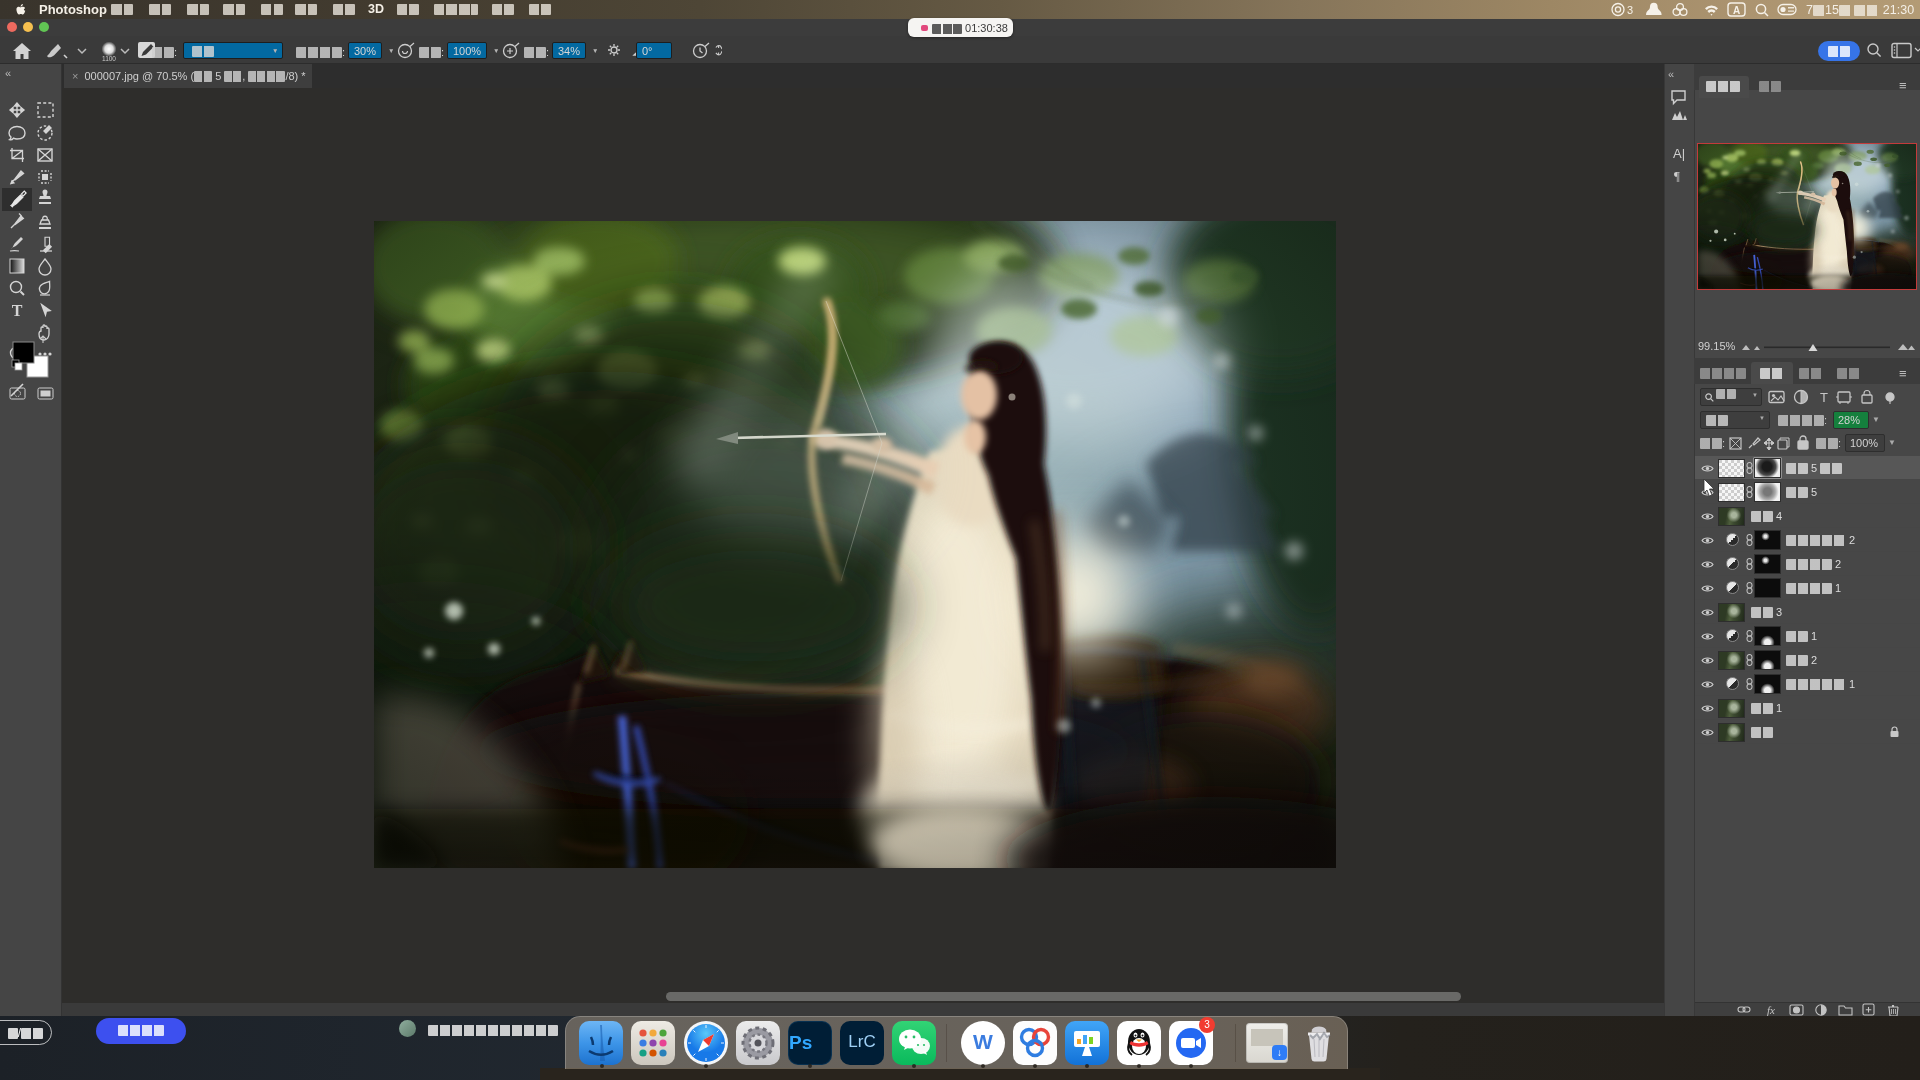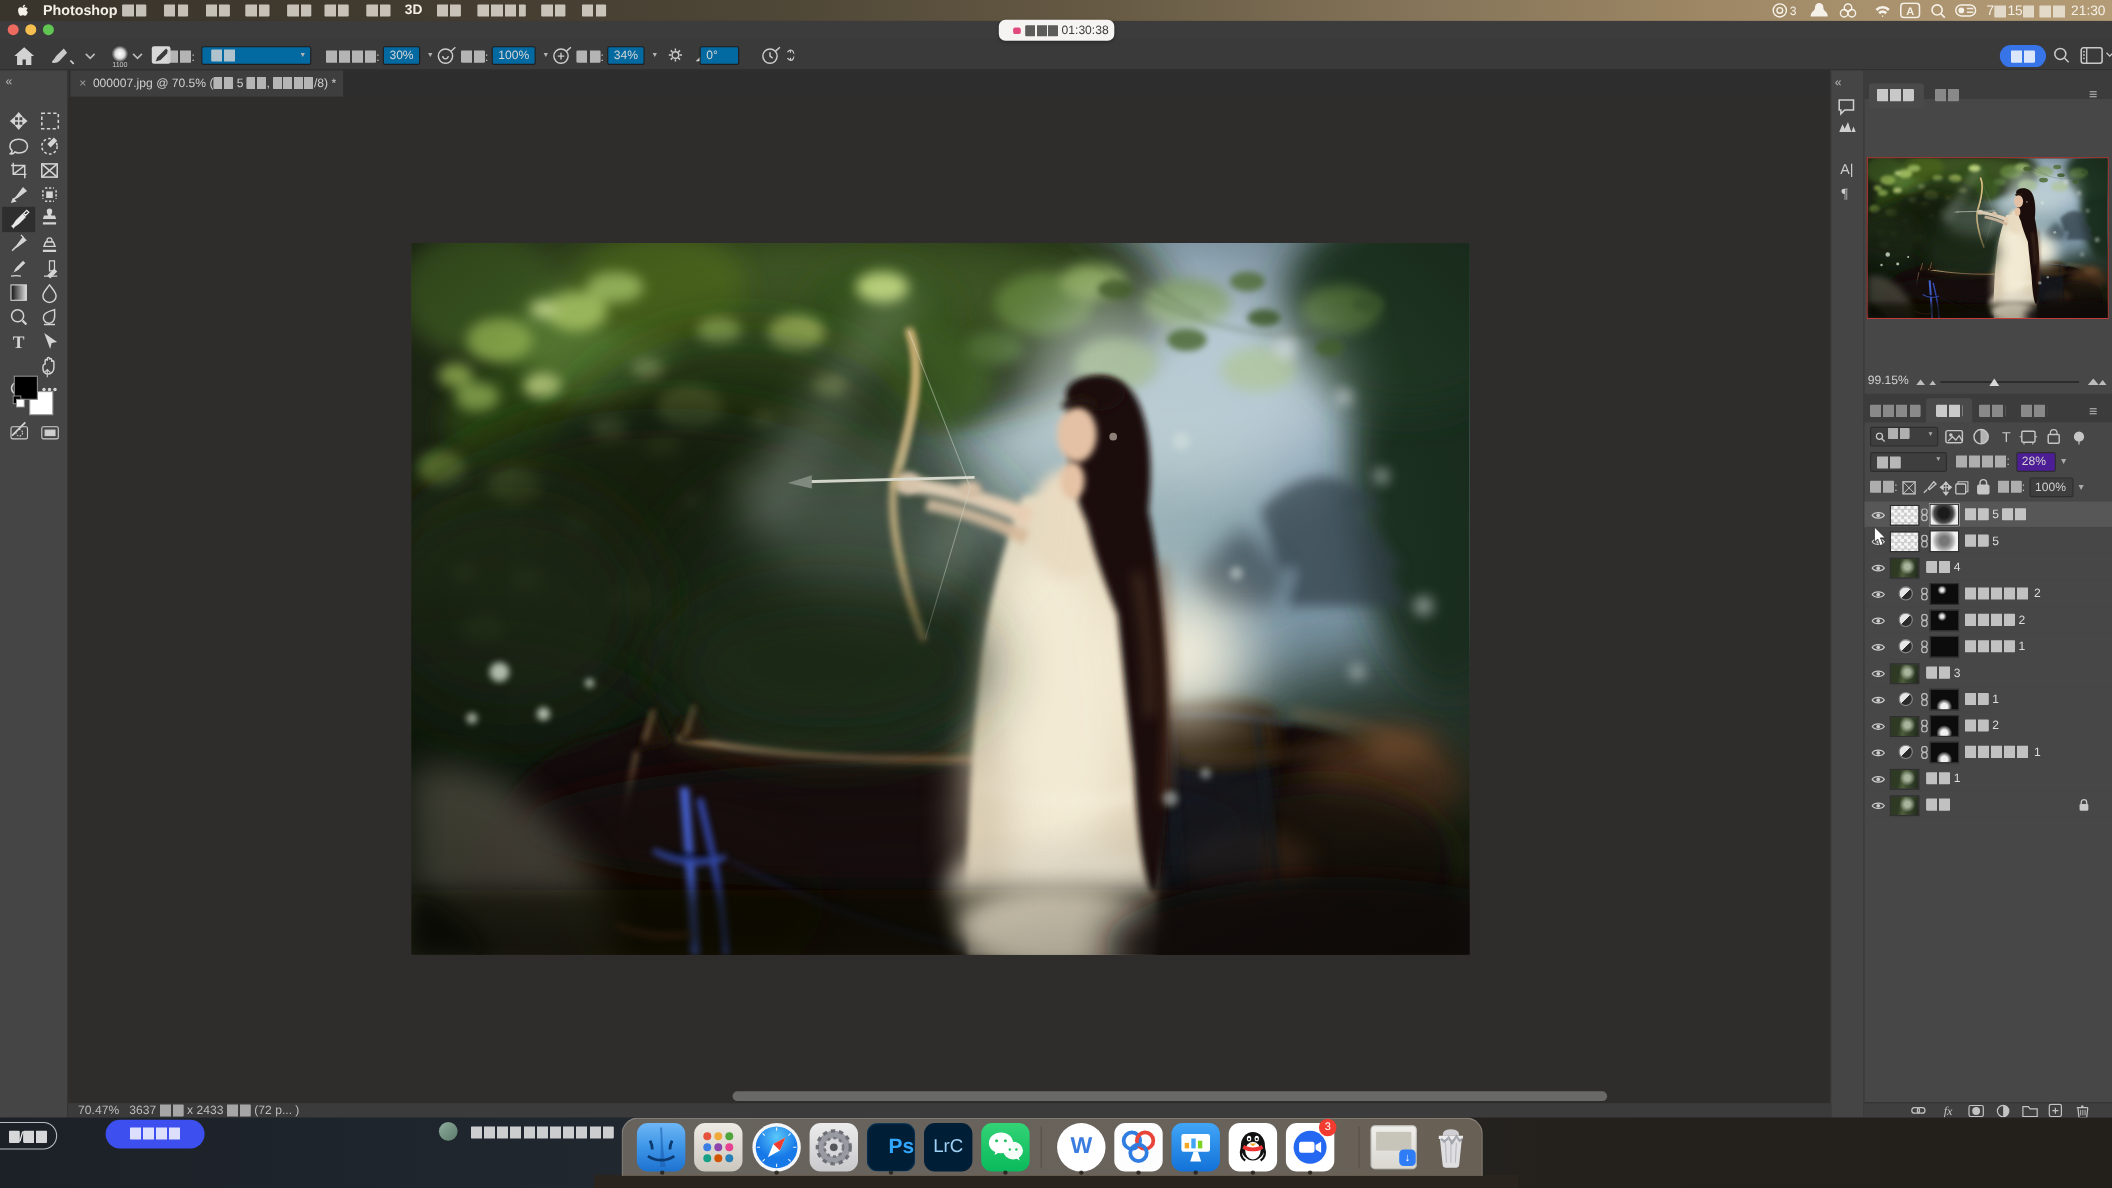--- a/index.html
+++ b/index.html
@@ -411,23 +411,20 @@
           <circle cx="750" cy="300" r="6"></circle>
           <circle cx="700" cy="180" r="8"></circle>
 </g>
 <rect x="0" y="588" width="962" height="60" fill="#0f0a06" opacity=".65" filter="url(#b10)"></rect>
 <ellipse cx="586" cy="622" rx="88" ry="36" fill="#e9dfc8" opacity=".92" filter="url(#b10)"></ellipse>
 <ellipse cx="840" cy="638" rx="210" ry="62" fill="#150f09" filter="url(#b16)" opacity=".9"></ellipse>
 <rect width="962" height="647" fill="url(#vig)"></rect>
 </g>
 </svg>
 <div class="ab" style="left:666px;top:992px;width:795px;height:9px;border-radius:4.5px;background:#6f6f6d;opacity:.92"></div>
-<div class="ab" id="statusbar">
-      <span style="position:absolute;left:9px;top:1px">70.47%&nbsp;&nbsp;&nbsp;3637 <i class="zh" style="width:22px"></i> x 2433 <i class="zh" style="width:22px"></i> (72 p... )</span>
-    </div>
 <div class="ab" id="rstrip"></div>
 <div class="ab" id="rpanel"></div>
 <svg class="ab" style="left:1664px;top:64px" width="30" height="130" viewBox="0 0 30 130">
 <text x="4" y="14" fill="#bbb" font-size="11" font-family="Liberation Sans">«</text>
 <g fill="#cfcfcf">
         <path d="M8 27h13v9H13l-3.5 3.5V36H8z" fill="none" stroke="#cfcfcf" stroke-width="1.4"></path>
         <path d="M8 56l3-7 2 4 3-6 3 9z M19 56l2-5 2 5z"></path>
         <text x="9" y="94" font-size="13" font-family="Liberation Sans">A|</text>
         <text x="10" y="116" font-size="13" font-family="Liberation Serif">¶</text>
       </g>
@@ -478,21 +475,21 @@
         </g>
 <circle cx="122" cy="8" r="4" fill="#c6c6c6"></circle>
         <path d="M122 12v3" stroke-width="1.1"></path>
 </g>
     </svg>
 <div class="ab" style="left:1700px;top:411px;width:70px;height:18px;background:#3e3e3e;border:1px solid #2e2e2e;border-radius:2px">
       <i class="zh ab" style="width:22px;color:#d2d2d2;margin:3px 0 0 5px"></i>
       <span style="position:absolute;right:4px;top:3px;font-size:6px;color:#aaa">▼</span>
     </div>
 <span class="ab" style="left:1778px;top:414px;color:#c4c4c4;font-size:11px"><i class="zh" style="width:46px"></i>:</span>
-<div class="ab" style="left:1833px;top:411px;width:36px;height:18px;background:#4c1d95;border:1px solid #2e2e2e;border-radius:2px;color:#d2d2d2;font-size:11px;line-height:17px;padding-left:4px">28%</div>
+<div class="ab" style="left:1833px;top:411px;width:36px;height:18px;background:#15803d;border:1px solid #2e2e2e;border-radius:2px;color:#d2d2d2;font-size:11px;line-height:17px;padding-left:4px">28%</div>
     <span class="ab" style="left:1872px;top:415px;font-size:8px;color:#aaa">▼</span>
 <span class="ab" style="left:1700px;top:437px;color:#c4c4c4;font-size:11px"><i class="zh" style="width:22px"></i>:</span>
 <svg class="ab" style="left:1729px;top:436px" width="64" height="15" viewBox="0 0 64 15">
 <g fill="none" stroke="#c6c6c6" stroke-width="1.2">
 <rect x="1" y="2" width="11" height="11"></rect>
         <path d="M1 2l11 11M12 2L1 13" stroke-width=".9"></path>
 <path d="M20 12l3-3m1-1l5-6 2 2-6 5z"></path>
 <g transform="translate(34,1)">
           <path d="M6 1v12M1 6h10M6 1l-2 2.5h4zM6 13l-2-2.5h4zM1 6l2.5-2v4zM11 6l-2.5-2v4z" fill="#c6c6c6" stroke-width="1"></path>
         </g>
@@ -770,21 +767,21 @@
         <path d="M30 13L19 19l-5 12 11-6z" fill="#fff"></path>
         <path d="M30 13L19 19l6 6z" fill="#f03b30"></path>
       </svg></div>
 <div class="ab di" style="left:736px;background:linear-gradient(180deg,#ececec,#c9c9cc)"><svg width="44" height="44" viewBox="0 0 44 44">
         <circle cx="22" cy="22" r="15" fill="#9a9aa2"></circle>
         <circle cx="22" cy="22" r="15" fill="none" stroke="#6e6e76" stroke-width="3" stroke-dasharray="4 3.5"></circle>
         <circle cx="22" cy="22" r="8.5" fill="#d8d8dc"></circle>
         <circle cx="22" cy="22" r="8.5" fill="none" stroke="#77777f" stroke-width="2.4" stroke-dasharray="3 2.6"></circle>
         <circle cx="22" cy="22" r="3.5" fill="#55555c"></circle>
       </svg></div>
-<div class="ab di" style="left:788px;background:#001e36;border:1.5px solid #31a8ff22;color:#31a8ff;font-weight:bold;font-size:19px;text-align:right;line-height:42px">Ps</div>
+<div class="ab di" style="left:788px;background:#001e36;border:1.5px solid #31a8ff22;color:#31a8ff;font-weight:bold;font-size:19px;text-align:left;line-height:42px">Ps</div>
 <div class="ab di" style="left:840px;background:#001e36;color:#9fd0f5;font-weight:normal;font-size:17px;text-align:center;line-height:42px">LrC</div>
 <div class="ab di" style="left:892px;background:linear-gradient(180deg,#32d375,#0aba5c)"><svg width="44" height="44" viewBox="0 0 44 44">
         <ellipse cx="18" cy="18" rx="11" ry="9.5" fill="#fff"></ellipse>
         <path d="M12 29l1.5-4.5 5 1z" fill="#fff"></path>
         <ellipse cx="29" cy="25" rx="9" ry="8" fill="#fff" opacity=".95"></ellipse>
         <path d="M35 34l-1.2-3.8-4 .8z" fill="#fff" opacity=".95"></path>
         <circle cx="14" cy="16" r="1.4" fill="#2bbf68"></circle>
         <circle cx="22" cy="16" r="1.4" fill="#2bbf68"></circle>
         <circle cx="26" cy="24" r="1.1" fill="#2bbf68"></circle>
         <circle cx="32" cy="24" r="1.1" fill="#2bbf68"></circle>

